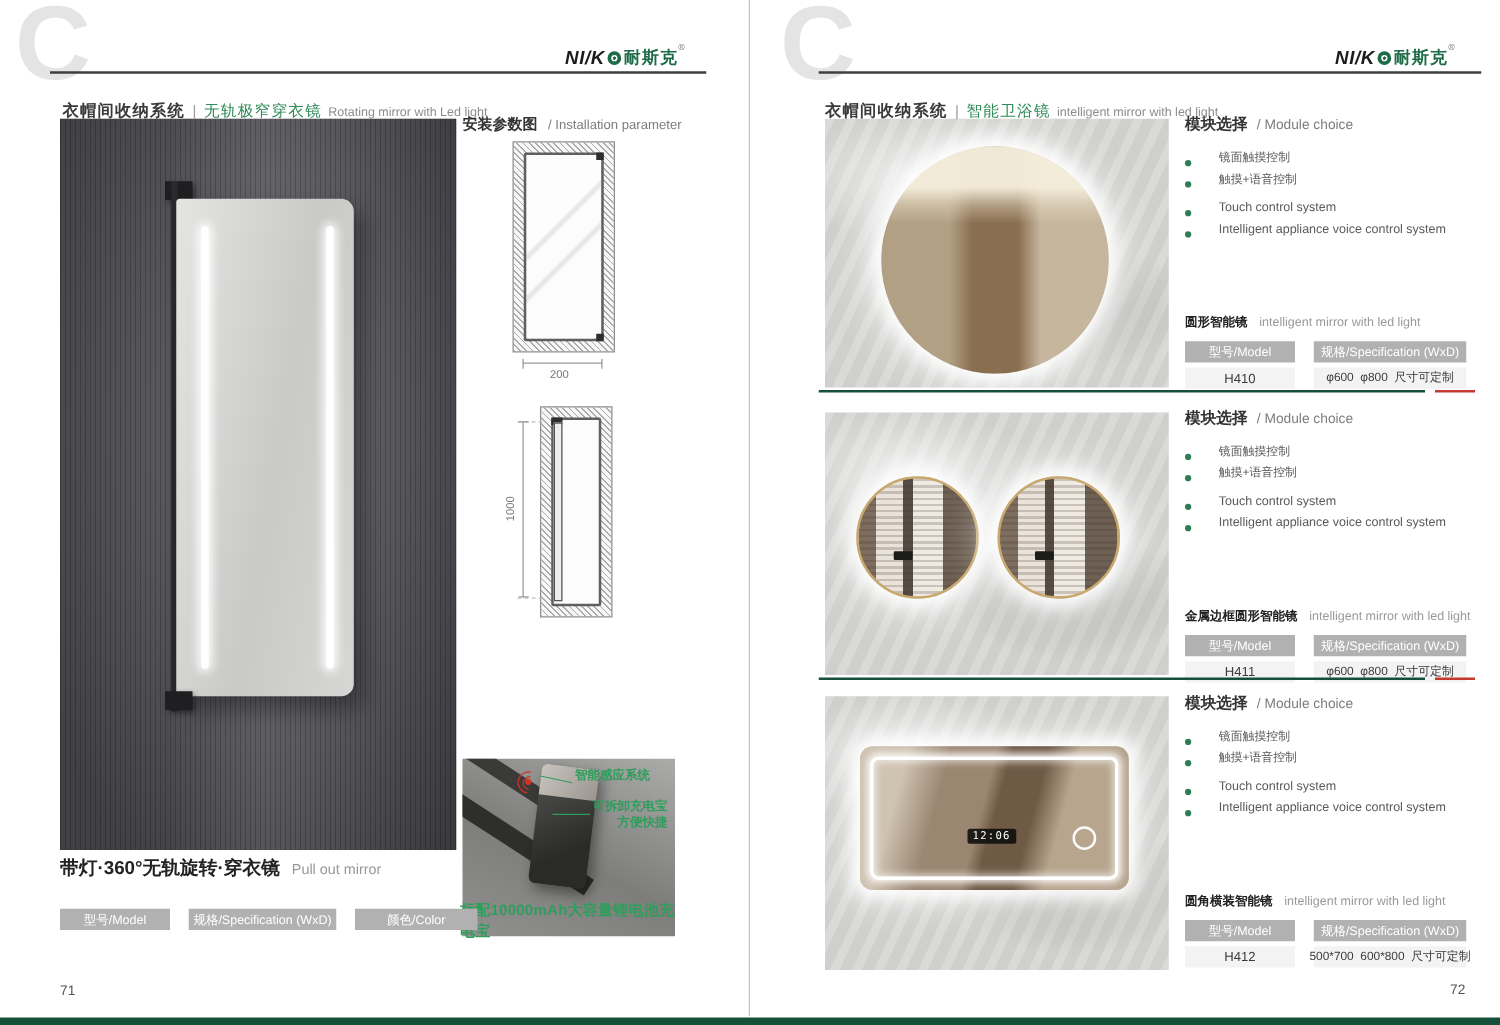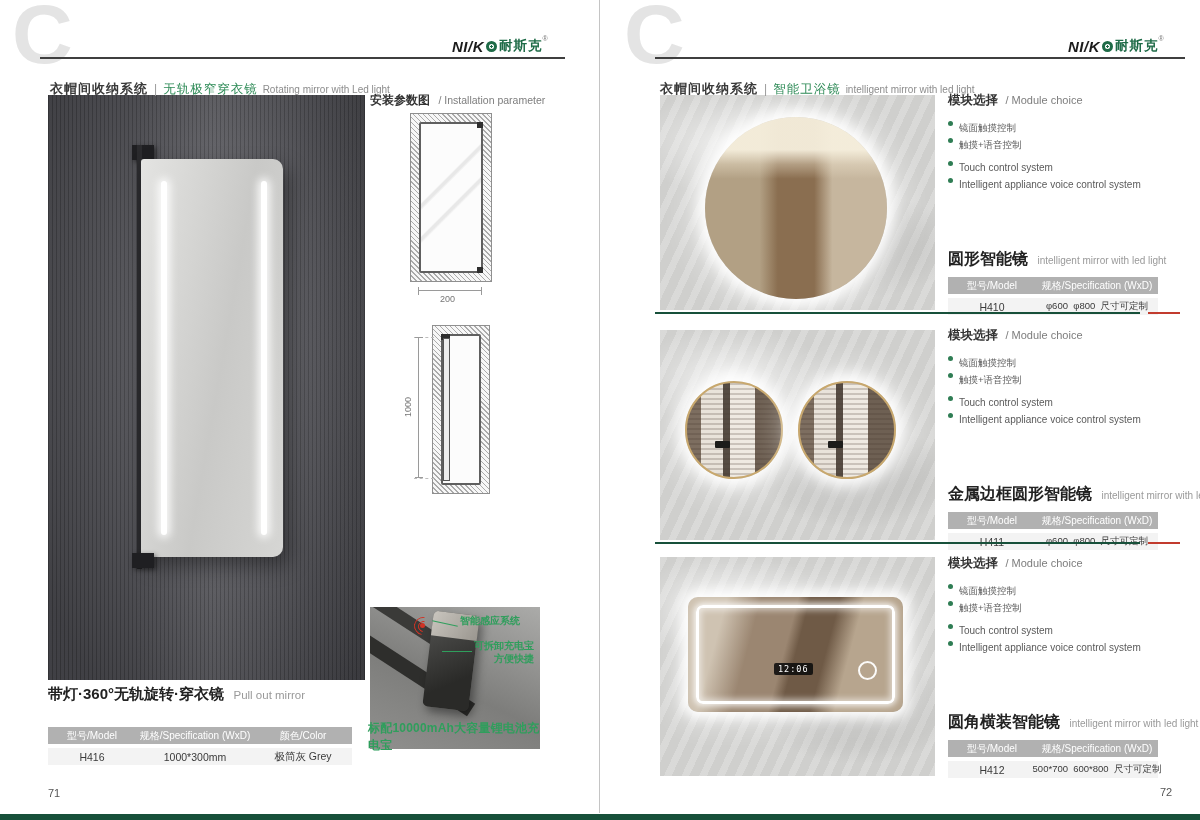--- a/index.html
+++ b/index.html
@@ -62,27 +62,27 @@
   .pb-top{position:absolute;left:0;top:0;width:100%;height:26%;border-radius:5px 5px 0 0;
     background:linear-gradient(120deg,#c9c5be,#9a968f);}
   .pb-dot{position:absolute;left:50px;top:16px;width:5px;height:5px;border-radius:50%;background:#d03325;}
   .pb-arc{position:absolute;border:1px solid #d03325;border-radius:50%;border-right-color:transparent;border-bottom-color:transparent;transform:rotate(-35deg);}
   .callout{position:absolute;font-size:10px;font-weight:700;color:var(--bright-green,#2f9e5c);line-height:1.3;white-space:nowrap;}
   .c-line{position:absolute;height:1px;background:var(--bright-green,#2f9e5c);}
   .pb-caption{position:absolute;left:368px;top:720px;width:180px;font-size:12px;font-weight:700;
     color:var(--bright-green,#2f9e5c);letter-spacing:.2px;}
   
   .prod-row{white-space:nowrap;}
-  .prod-cn{font-size:16px;font-weight:700;color:#222;}
+  .prod-cn{font-size:10px;font-weight:700;color:#222;}
   .prod-en{font-size:10px;color:#999;margin-left:5px;}
   .lp-title{position:absolute;left:48px;top:685px;}
   .lp-title .prod-cn{font-size:15px;}
   .lp-title .prod-en{font-size:11.5px;}
   .spec-table{display:flex;flex-direction:column;gap:4px;}
-  .t-row{display:flex;gap:0;}
+  .t-row{display:flex;gap:15px;}
   .t-cell{display:flex;align-items:center;justify-content:center;height:17px;white-space:pre;}
   .t-head{background:var(--thead-bg,#b1b1b1);color:#fff;font-size:10px;}
   .t-val{background:var(--row-bg,#f3f3f3);color:#3a3a3a;font-size:10.5px;}
   .lp-table{position:absolute;left:48px;top:727px;}
   
   .photo{position:absolute;left:660px;width:275px;overflow:hidden;
     background:
       radial-gradient(ellipse 60% 40% at 25% 22%,rgba(255,255,255,.55),transparent 60%),
       radial-gradient(ellipse 55% 38% at 72% 70%,rgba(140,140,138,.38),transparent 65%),
       repeating-linear-gradient(115deg,rgba(255,255,255,.22) 0 7px,transparent 7px 16px),
@@ -102,21 +102,21 @@
     background:linear-gradient(105deg,#cfc3b2 0 16%,#9b8671 30% 45%,#6f5a46 50% 62%,#b7a58e 72% 100%);}
   .led-border{position:absolute;inset:8px;border:3px solid #fff;border-radius:7px;
     box-shadow:0 0 6px 2px rgba(255,255,255,.85),inset 0 0 6px 2px rgba(255,255,255,.6);}
   .clock-badge{position:absolute;left:40%;top:57%;background:rgba(12,12,12,.88);color:#fff;
     font-family:"DejaVu Sans Mono",monospace;font-size:8.5px;padding:1px 4px;border-radius:2px;letter-spacing:1px;}
   .touch-circle{position:absolute;right:26px;top:56%;width:15px;height:15px;border:2px solid rgba(255,255,255,.95);border-radius:50%;}
   .sec-text{position:absolute;left:948px;width:240px;}
   .module-row{white-space:nowrap;}
   .module-cn{font-size:12.5px;font-weight:700;color:#333;}
   .module-en{font-size:11px;color:#7d7d7d;margin-left:3px;}
-  .bullet{display:flex;align-items:flex-start;gap:6px;color:#5a5a5a;line-height:13px;}
+  .bullet{display:flex;align-items:flex-end;gap:22px;color:#5a5a5a;line-height:13px;}
   .bullet .dot{width:5px;height:5px;border-radius:50%;background:var(--bullet-green,#2f7d54);flex:0 0 auto;}
   .b-cn{font-size:9.5px;margin-top:4px;}
   .b-cn.first{margin-top:12px;}
   .b-en{font-size:10px;margin-top:4px;}
   .b-en.first{margin-top:10px;}
   .sec-prod{margin-top:58px;}
   .sec-table{margin-top:7px;}
   .divider{position:absolute;left:655px;width:485px;height:2px;background:var(--divider-green,#17503a);}
   .divider-red{position:absolute;left:1148px;width:32px;height:2px;background:var(--accent-red,#c23b2e);}
   
@@ -199,25 +199,20 @@
   <div class="lp-title prod-row">
     <span class="prod-cn">带灯·360°无轨旋转·穿衣镜</span>
     <span class="prod-en">Pull out mirror</span>
   </div>
   <div class="spec-table lp-table">
     <div class="t-row">
       <div class="t-cell t-head" style="width:88px;">型号/Model</div>
       <div class="t-cell t-head" style="width:118px;">规格/Specification (WxD)</div>
       <div class="t-cell t-head" style="width:98px;">颜色/Color</div>
     </div>
-    <div class="t-row">
-      <div class="t-cell t-val" style="width:88px;">H416</div>
-      <div class="t-cell t-val" style="width:118px;">1000*300mm</div>
-      <div class="t-cell t-val" style="width:98px;">极简灰 Grey</div>
-    </div>
   </div>
   <div class="page-num" style="left:48px;top:787px;">71</div>
 
   <div class="c-mark" style="left:624px;">C</div>
   <div class="hdr-row" style="left:660px;">
     <span class="hdr-cat">衣帽间收纳系统</span>
     <span class="hdr-sep">|</span>
     <span class="hdr-cn">智能卫浴镜</span>
     <span class="hdr-en">intelligent mirror with led light</span>
   </div>

